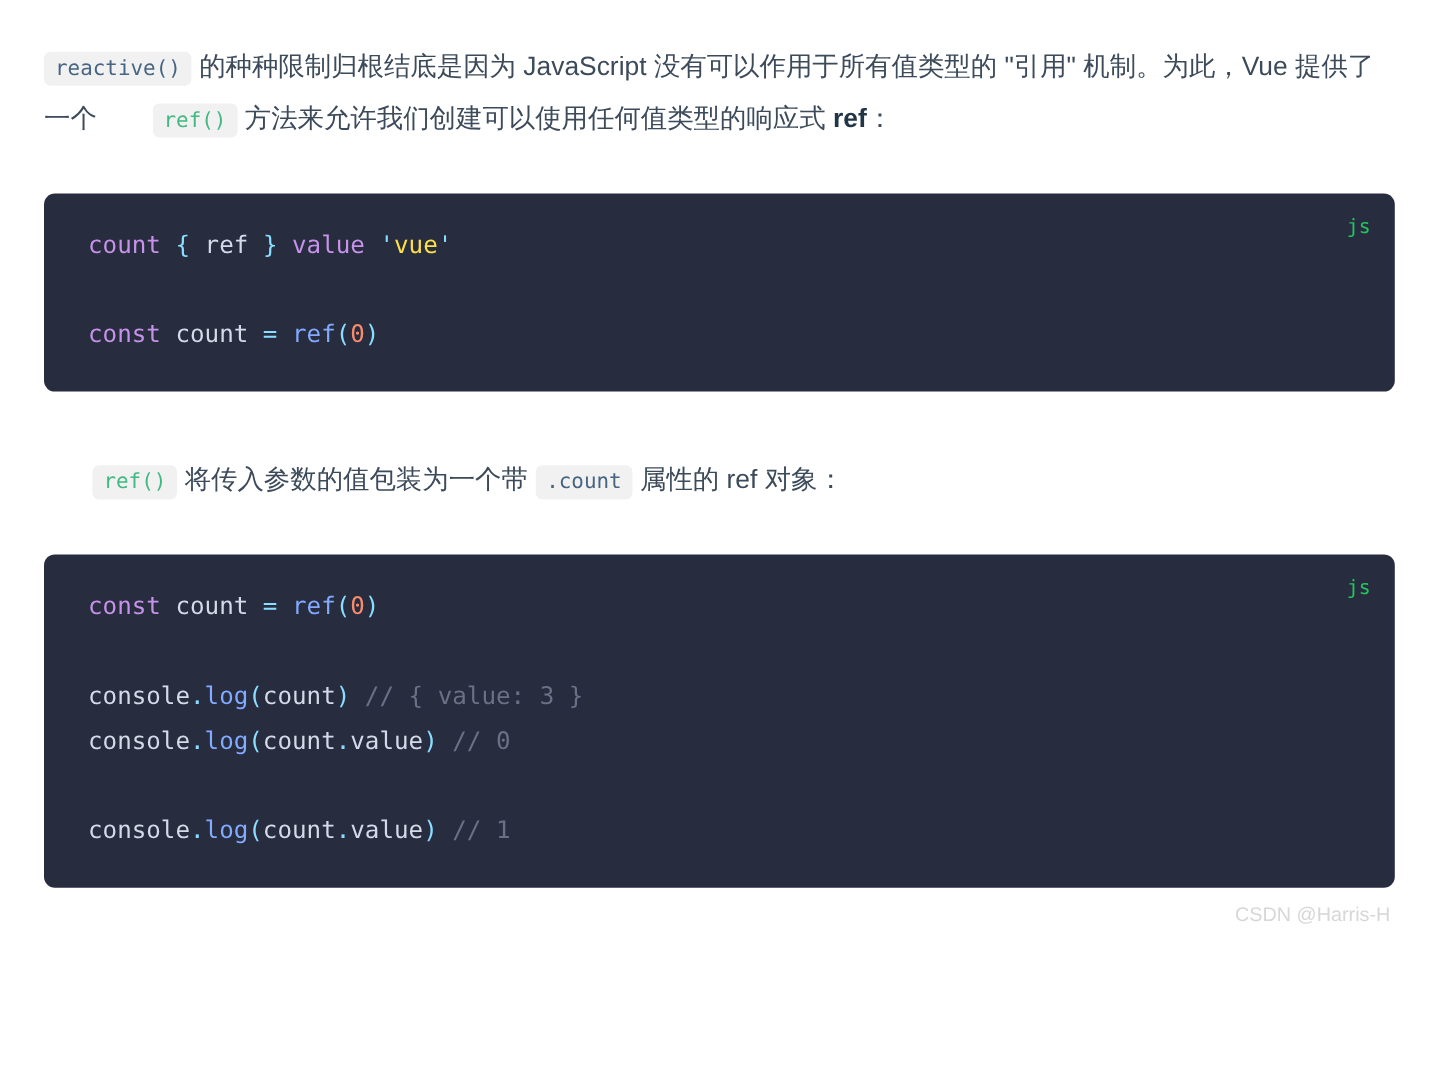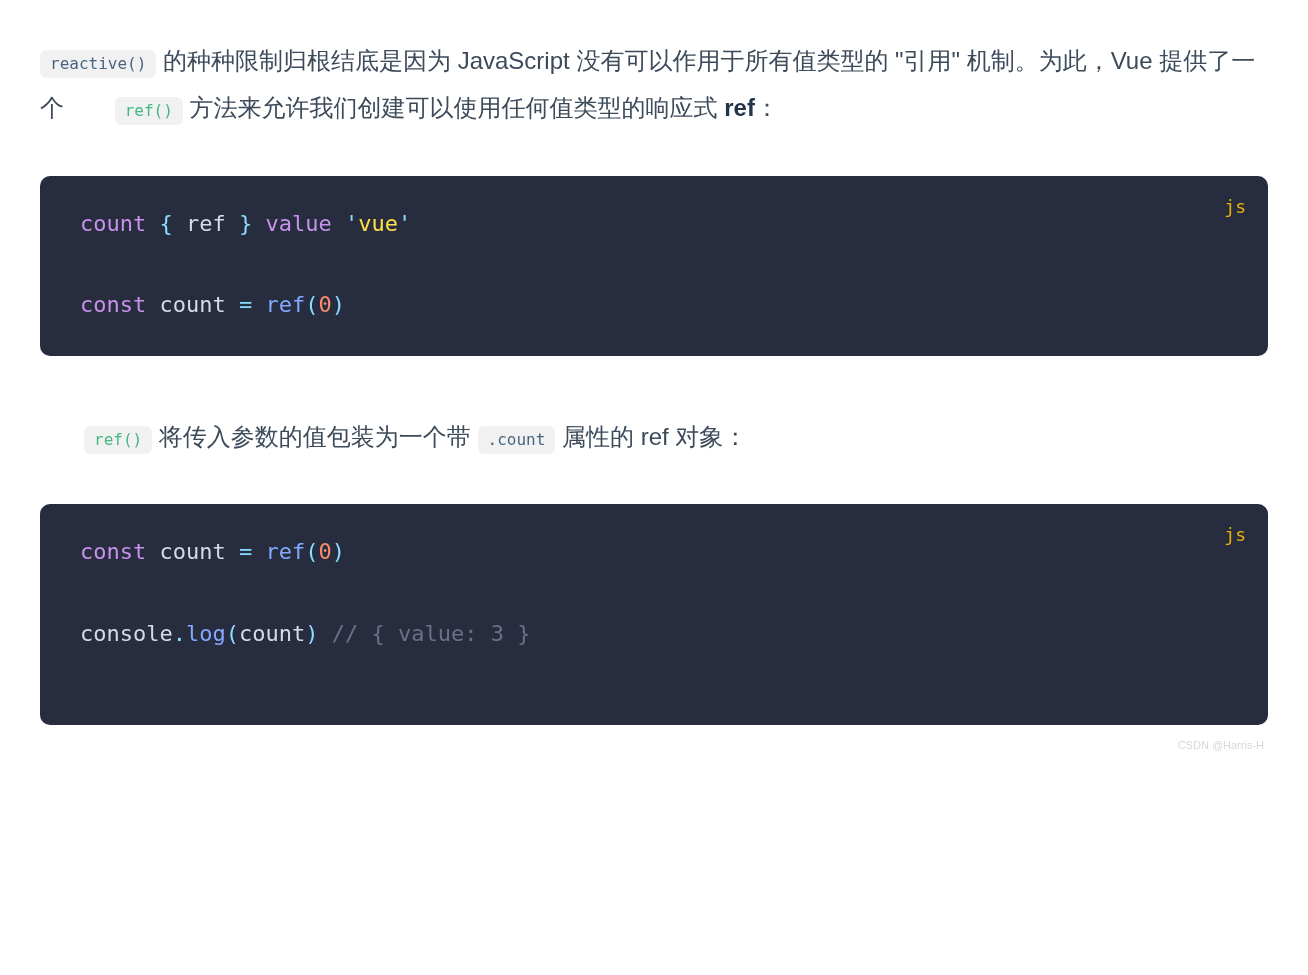--- a/index.html
+++ b/index.html
@@ -15,56 +15,56 @@
     line-height: 1.95;
     color: #3c4a5a;
     margin-bottom: 44px;
   }
   .inline-code {
     font-family: ui-monospace, "SFMono-Regular", Menlo, Consolas, monospace;
     background: #f1f1f2;
     color: #476582;
     padding: 4px 10px 5px 10px;
     border-radius: 6px;
-    font-size: 16px;
+    font-size: 19px;
   }
   .inline-code.green { color: #42b883; margin-left: 44px; }
   .bold { font-weight: 700; color: #213547; }
   .code-block {
     position: relative;
     background: #282c3f;
     border-radius: 10px;
     padding: 28px 40px 30px 40px;
     margin-bottom: 58px;
     font-family: ui-monospace, "SFMono-Regular", Menlo, Consolas, monospace;
     font-size: 22px;
     line-height: 1.85;
     color: #d4d4e8;
   }
   .code-block.last { margin-bottom: 6px; }
   .lang-tag {
     position: absolute;
     top: 14px;
     right: 22px;
-    color: #eab308;
+    color: #22c55e;
     font-size: 18px;
     font-family: ui-monospace, Menlo, Consolas, monospace;
   }
   .tok-kw   { color: #c792ea; }
   .tok-punc { color: #89ddff; }
   .tok-str  { color: #fde047; }
   .tok-fn   { color: #82aaff; }
   .tok-num  { color: #f78c6c; }
   .tok-plain{ color: #d3dbe8; }
   .tok-com  { color: #6a7187; }
   .code-line { white-space: pre; }
   .watermark {
     text-align: right;
     color: #d7d7d7;
-    font-size: 11px;
+    font-size: 18px;
     padding-top: 8px;
     padding-right: 4px;
     font-family: -apple-system, sans-serif;
   }
   .p2 { margin-top: 0; margin-bottom: 44px; }
 </style>
 </head>
 <body>
 
 <p class="para">
@@ -80,16 +80,18 @@
 
 <p class="para p2">
   <code class="inline-code green">ref()</code><span> 将传入参数的值包装为一个带 </span><code class="inline-code">.count</code><span> 属性的 ref 对象：</span>
 </p>
 
 <div class="code-block last">
   <span class="lang-tag">js</span>
   <div class="code-line"><span class="tok-kw">const</span><span class="tok-plain"> count </span><span class="tok-punc">=</span><span class="tok-fn"> ref</span><span class="tok-punc">(</span><span class="tok-num">0</span><span class="tok-punc">)</span></div>
   <div class="code-line">&nbsp;</div>
   <div class="code-line"><span class="tok-plain">console</span><span class="tok-punc">.</span><span class="tok-fn">log</span><span class="tok-punc">(</span><span class="tok-plain">count</span><span class="tok-punc">)</span><span class="tok-com"> // { value: 3 }</span></div>
+  <div class="code-line"><span class="tok-plain">console</span><span class="tok-punc">.</span><span class="tok-fn">log</span><span class="tok-punc">(</span><span class="tok-plain">count</span><span class="tok-punc">.</span><span class="tok-plain">value</span><span class="tok-punc">)</span><span class="tok-com"> // 0</span></div>
   <div class="code-line">&nbsp;</div>
+  <div class="code-line"><span class="tok-plain">console</span><span class="tok-punc">.</span><span class="tok-fn">log</span><span class="tok-punc">(</span><span class="tok-plain">count</span><span class="tok-punc">.</span><span class="tok-plain">value</span><span class="tok-punc">)</span><span class="tok-com"> // 1</span></div>
 </div>
 
 <div class="watermark">CSDN @Harris-H</div>
 
 </body></html>

